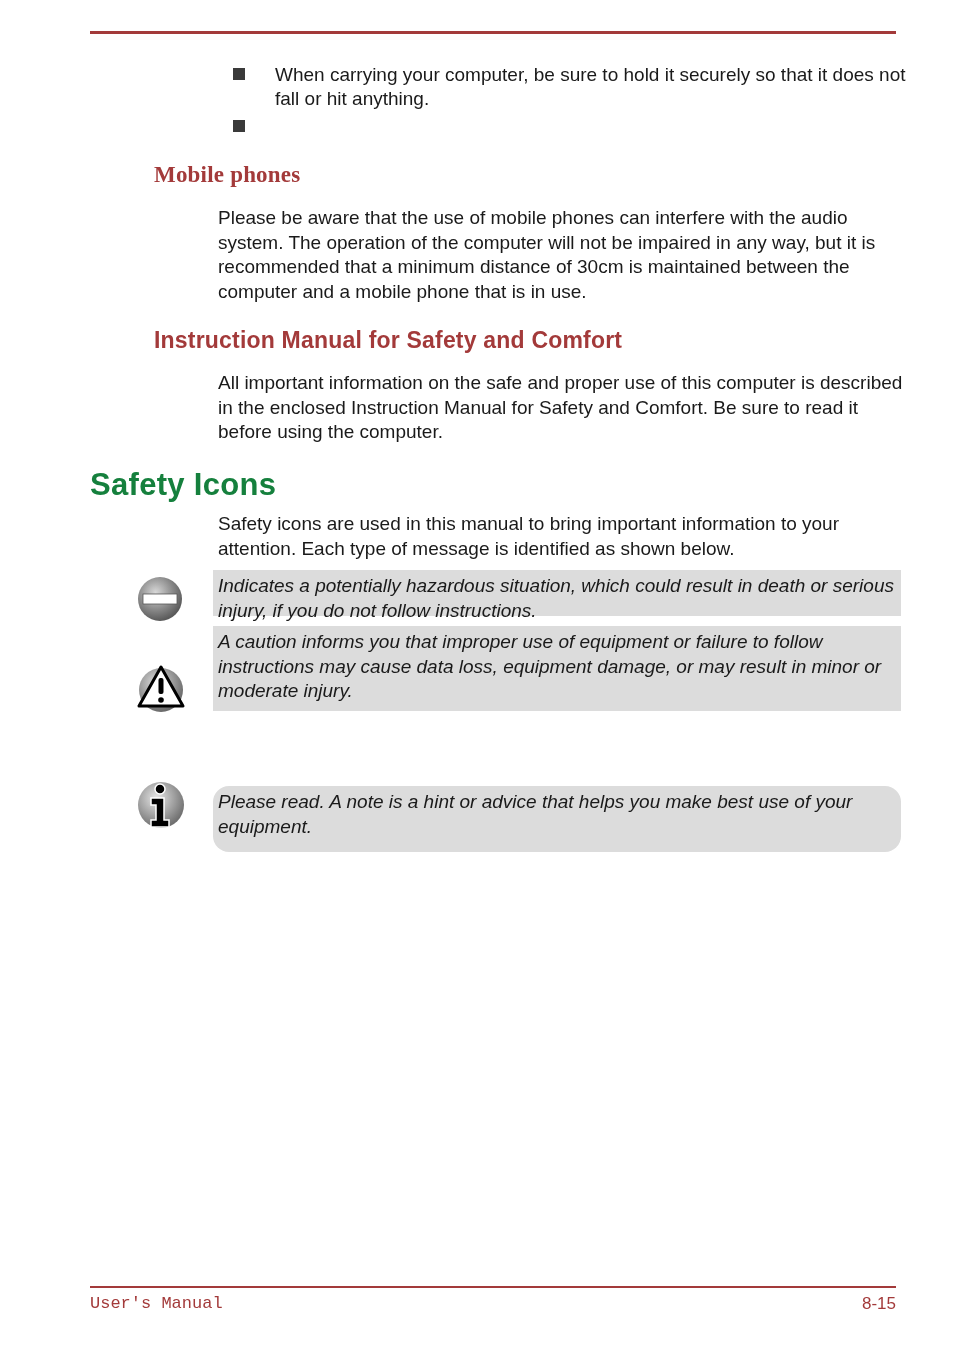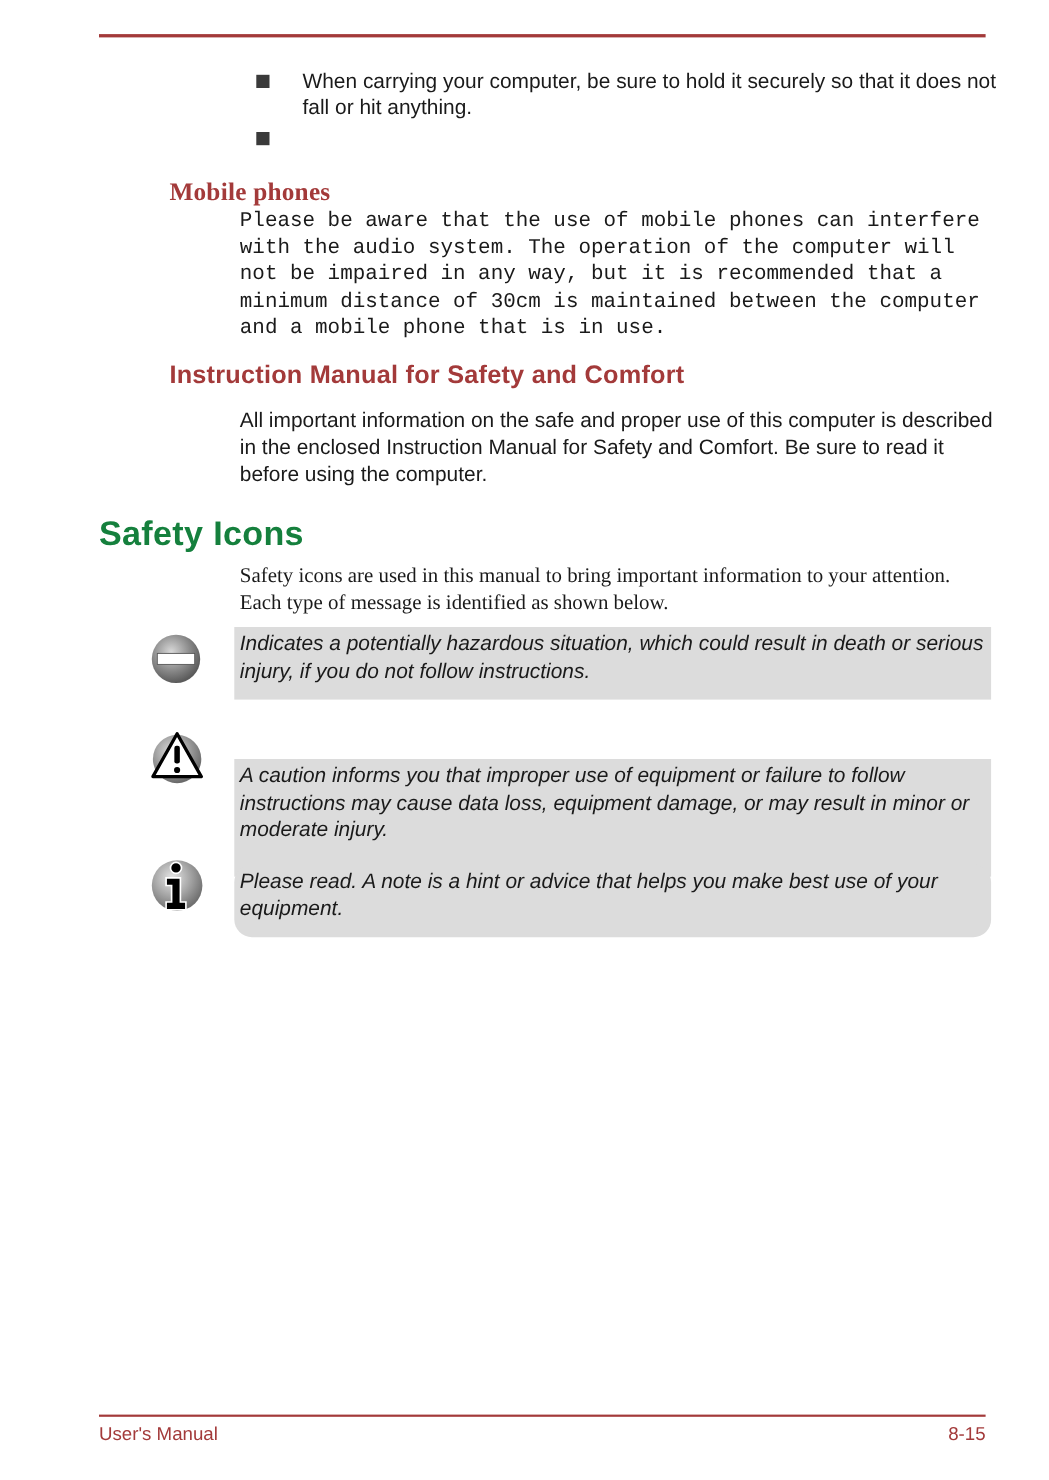--- a/index.html
+++ b/index.html
@@ -97,20 +97,21 @@
       width: 806px;
       height: 2px;
       background: #a33a3a;
     }
     .footer-left {
       position: absolute;
       left: 90px;
       top: 1294px;
       font-size: 17px;
       color: #a33a3a;
+      font-family: Liberation Mono, monospace;
     }
     .footer-right {
       position: absolute;
       right: 58px;
       top: 1294px;
       font-size: 17px;
       color: #a33a3a;
     }
   </style>
 </head>
@@ -122,61 +123,61 @@
   <li>
     <span class="sq"></span>
     <span>When carrying your computer, be sure to hold it securely so that it does not fall or hit anything.</span>
   </li>
   <li>
     <span class="sq"></span>
   </li>
 </ul>
 
 <h2 class="h2" style="top:162px;font-family:Liberation Serif, serif;">Mobile phones</h2>
-<p class="para" style="top:188px;font-family:Liberation Mono, monospace;">Please be aware that the use of mobile phones can interfere with the audio system. The operation of the computer will not be impaired in any way, but it is recommended that a minimum distance of 30cm is maintained between the computer and a mobile phone that is in use.</p>
+<p class="para" style="top:206px;">Please be aware that the use of mobile phones can interfere with the audio system. The operation of the computer will not be impaired in any way, but it is recommended that a minimum distance of 30cm is maintained between the computer and a mobile phone that is in use.</p>
 
 <h2 class="h2" style="top:327px;text-align:center;">Instruction Manual for Safety and Comfort</h2>
 <p class="para" style="top:371px;">All important information on the safe and proper use of this computer is described in the enclosed Instruction Manual for Safety and Comfort. Be sure to read it before using the computer.</p>
 
 <h1 class="h1" style="top:467px;">Safety Icons</h1>
-<p class="para" style="top:512px;font-family:Liberation Serif, serif;">Safety icons are used in this manual to bring important information to your attention. Each type of message is identified as shown below.</p>
+<p class="para" style="top:512px;">Safety icons are used in this manual to bring important information to your attention. Each type of message is identified as shown below.</p>
 
 <div class="icon" style="top:574px;">
   <svg width="50" height="50" viewBox="0 0 50 50">
     <defs>
       <radialGradient id="g1" cx="40%" cy="35%" r="65%">
         <stop offset="0%" stop-color="#d8d8d8"></stop>
         <stop offset="60%" stop-color="#8a8a8a"></stop>
         <stop offset="100%" stop-color="#5a5a5a"></stop>
       </radialGradient>
     </defs>
     <circle cx="24" cy="25" r="22" fill="url(#g1)"></circle>
     <rect x="7" y="20" width="34" height="10" fill="#ffffff" stroke="#555" stroke-width="0.8"></rect>
   </svg>
 </div>
-<div class="notice" style="top:570px;height:66px;">
+<div class="notice" style="top:570px;height:46px;">
   <span>Indicates a potentially hazardous situation, which could result in death or serious injury, if you do not follow instructions.</span>
 </div>
 
 <div class="icon" style="top:664px;">
   <svg width="50" height="52" viewBox="0 0 50 52">
     <defs>
       <radialGradient id="g2" cx="40%" cy="35%" r="65%">
         <stop offset="0%" stop-color="#e0e0e0"></stop>
         <stop offset="60%" stop-color="#999"></stop>
         <stop offset="100%" stop-color="#6a6a6a"></stop>
       </radialGradient>
     </defs>
     <circle cx="25" cy="26" r="22" fill="url(#g2)"></circle>
     <polygon points="25,3 47,42 3,42" fill="#ffffff" stroke="#000" stroke-width="3" stroke-linejoin="round"></polygon>
     <rect x="22.5" y="14" width="5" height="16" rx="2" fill="#000"></rect>
     <circle cx="25" cy="36" r="2.8" fill="#000"></circle>
   </svg>
 </div>
-<div class="notice" style="top:690px;height:107px;">
+<div class="notice" style="top:626px;height:85px;">
   <span>A caution informs you that improper use of equipment or failure to follow instructions may cause data loss, equipment damage, or may result in minor or moderate injury.</span>
 </div>
 
 <div class="icon" style="top:780px;">
   <svg width="50" height="52" viewBox="0 0 50 52">
     <defs>
       <radialGradient id="g3" cx="40%" cy="35%" r="65%">
         <stop offset="0%" stop-color="#e6e6e6"></stop>
         <stop offset="60%" stop-color="#a0a0a0"></stop>
         <stop offset="100%" stop-color="#707070"></stop>

